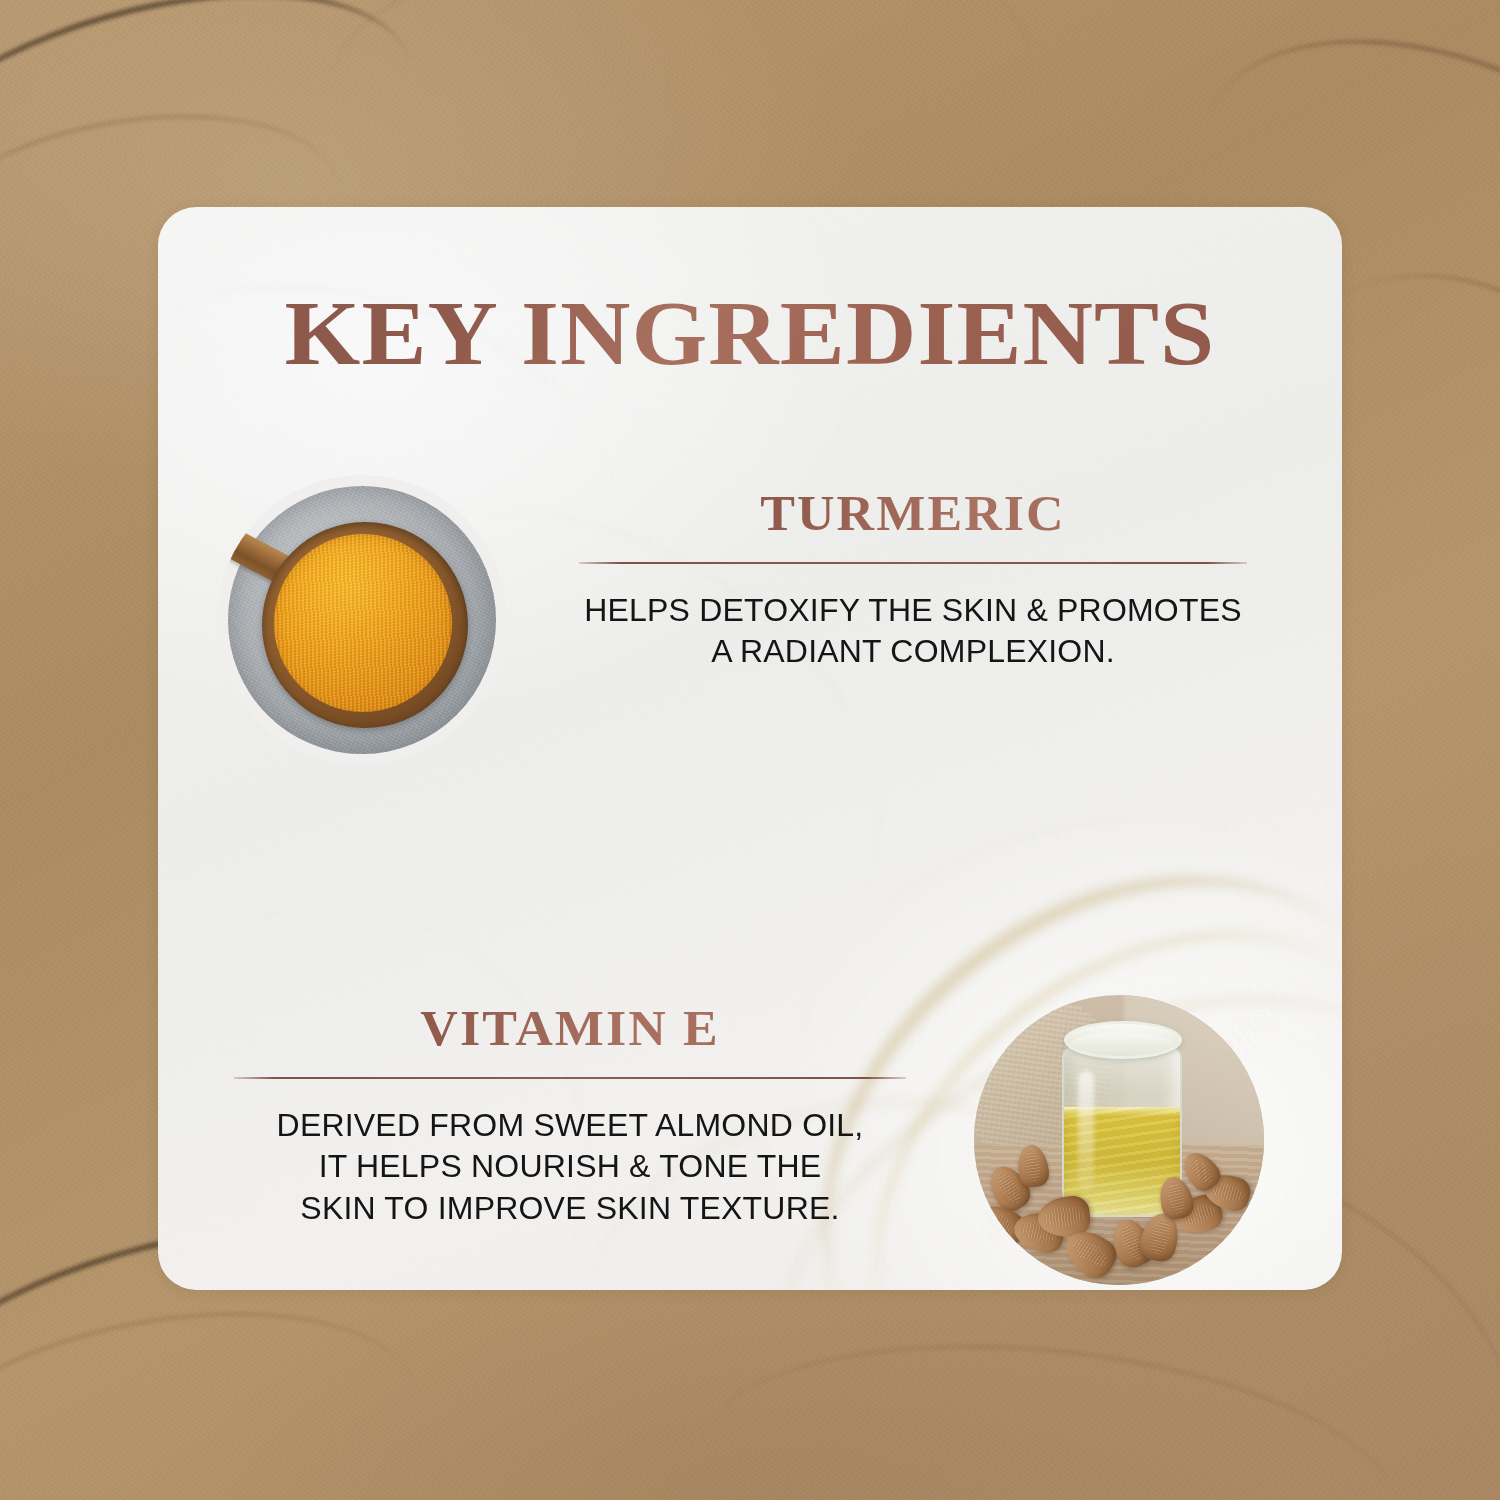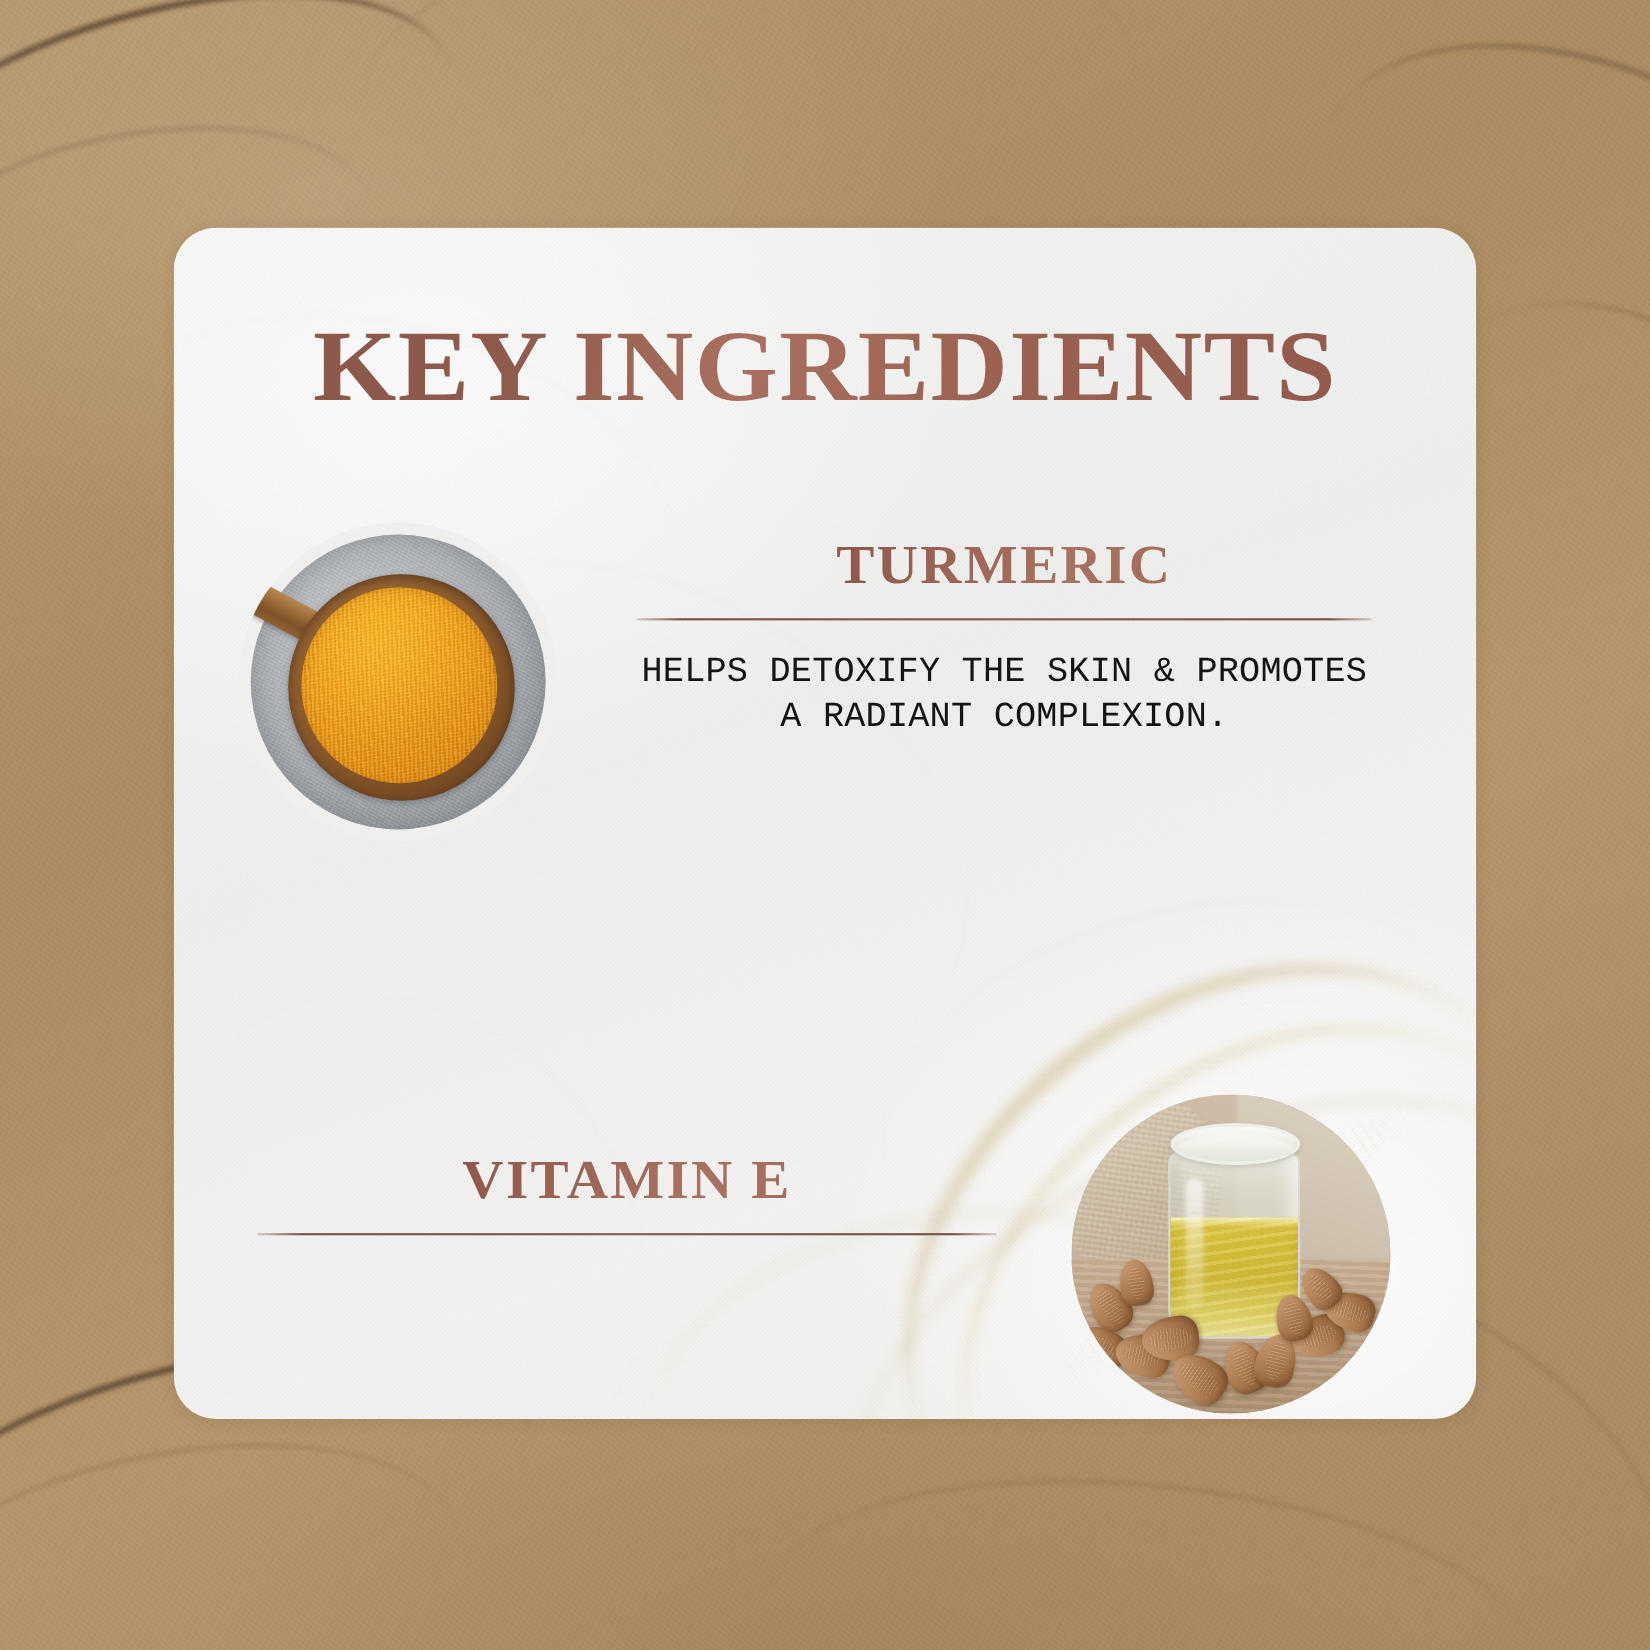--- a/index.html
+++ b/index.html
@@ -168,21 +168,21 @@
   .photo {
     position: absolute;
     border-radius: 50%;
     overflow: hidden;
   }
   .photo-turmeric { left: 58px;  top: 28px;  width: 290px; height: 290px; }
   .photo-vitamine { left: 816px; top: 98px;  width: 290px; height: 290px; }
 
   .text-block { position: absolute; }
   .tb-turmeric { left: 420px; top: 40px; width: 668px; text-align: center; }
-  .tb-vitamine { left: 76px;  top: 105px; width: 672px; text-align: center; margin-top: 44px; }
+  .tb-vitamine { left: 76px;  top: 105px; width: 672px; text-align: center; }
 
   .ing-name {
     font-family: "Liberation Serif", "DejaVu Serif", serif;
     font-weight: 700;
     font-size: 50px;
     line-height: 1.05;
     letter-spacing: 2px;
     background: linear-gradient(100deg, #8b574a 0%, #90594b 30%, #a97160 58%, #9b6353 100%);
     -webkit-background-clip: text;
     background-clip: text;
@@ -193,21 +193,21 @@
 
   .rule {
     height: 2px;
     margin: 22px auto 0 auto;
     width: 100%;
     background: linear-gradient(90deg, rgba(138,94,82,0.25) 0%, #7d5347 6%, #8a5e50 50%, #7d5347 94%, rgba(138,94,82,0.25) 100%);
   }
 
   .ing-desc {
     margin-top: 26px;
-    font-family: Liberation Mono, monospace;
+    font-family: Liberation Sans, sans-serif;
     font-weight: 400;
     font-size: 32px;
     line-height: 1.30;
     letter-spacing: 0.2px;
     color: #151515;
     white-space: pre-line;
   }
 
   
   .turmeric-scene { position: absolute; inset: 0; background: #f0efed; }
@@ -438,20 +438,23 @@
           <div class="ing-desc">HELPS DETOXIFY THE SKIN &amp; PROMOTES
 A RADIANT COMPLEXION.</div>
         </div>
       </div>
 
       <div class="row row-vitamine">
 
         <div class="text-block tb-vitamine">
           <div class="ing-name">VITAMIN E</div>
           <div class="rule"></div>
+          <div class="ing-desc">DERIVED FROM SWEET ALMOND OIL,
+IT HELPS NOURISH &amp; TONE THE
+SKIN TO IMPROVE SKIN TEXTURE.</div>
         </div>
 
         <div class="photo photo-vitamine">
           <div class="ve-scene">
             <div class="ve-backwall"></div>
             <div class="ve-burlap"></div>
             <div class="ve-table"></div>
 
             <div class="ve-jar">
               <div class="ve-jar-body">

